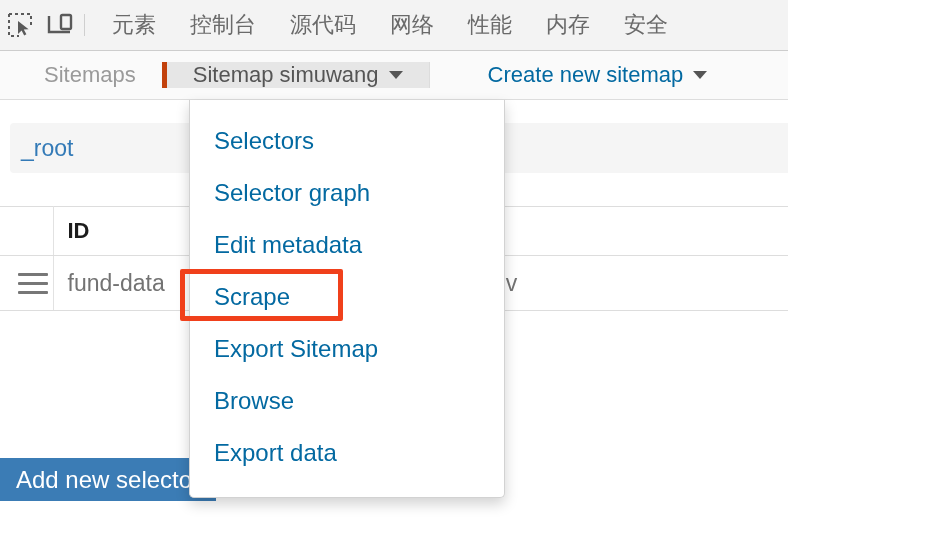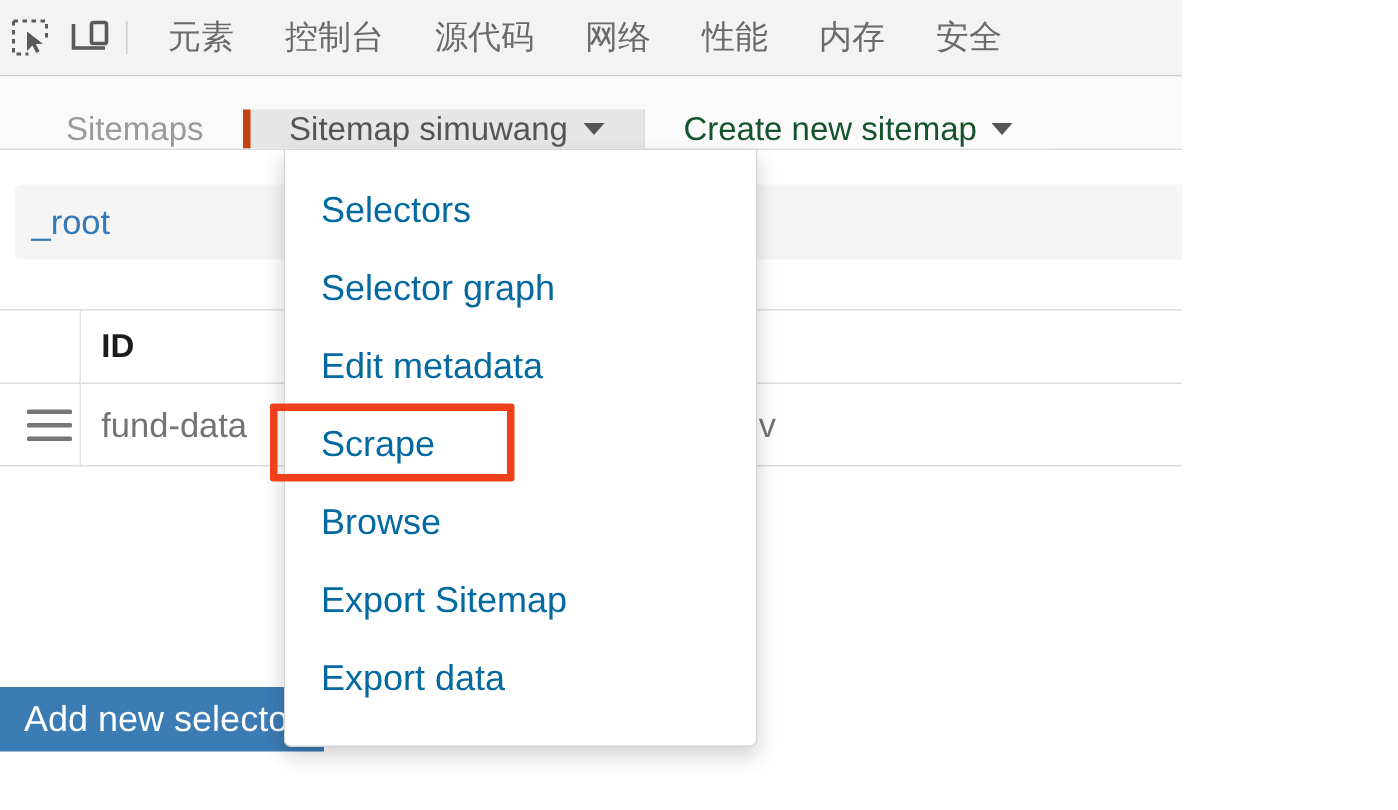--- a/index.html
+++ b/index.html
@@ -63,43 +63,44 @@
   
   .tabbar {
     position: absolute;
     left: 0; top: 51px;
     width: 932px;
     height: 49px;
     background: #fafafa;
     border-bottom: 1px solid #dddddd;
     box-sizing: border-box;
     display: flex;
-    align-items: flex-end;
+    align-items: center;
     overflow: hidden;
   }
   .tabbar-pad { width: 18px; flex: 0 0 auto; }
   .nav-tab {
     display: flex;
     align-items: center;
     padding: 0 26px;
     font-size: 22px;
     color: #9a9a9a;
     white-space: nowrap;
     box-sizing: border-box;
     flex: 0 0 auto;
   }
   .nav-tab.active {
     background: #e6e6e6;
     color: #555555;
     border-left: 5px solid #c2410c;
     border-right: 1px solid #dcdcdc;
   }
   .nav-tab.create {
-    color: #14532d;
+    color: #0369a1;
     background: #fafafa;
+    margin-left: 32px;
   }
   .caret {
     display: inline-block;
     width: 0; height: 0;
     border-left: 7px solid transparent;
     border-right: 7px solid transparent;
     border-top: 8px solid #555555;
     margin-left: 10px;
     vertical-align: middle;
   }
@@ -310,18 +311,18 @@
     </table>
 
     <button class="btn-primary">Add new selector</button>
   </div>
 
   <div class="dropdown-menu">
     <div class="menu-item">Selectors</div>
     <div class="menu-item">Selector graph</div>
     <div class="menu-item">Edit metadata</div>
     <div class="menu-item highlighted">Scrape</div>
+    <div class="menu-item">Export Sitemap</div>
     <div class="menu-item">Browse</div>
-    <div class="menu-item">Export Sitemap</div>
     <div class="menu-item">Export data</div>
   </div>
 
 </div>
 
 </body></html>

